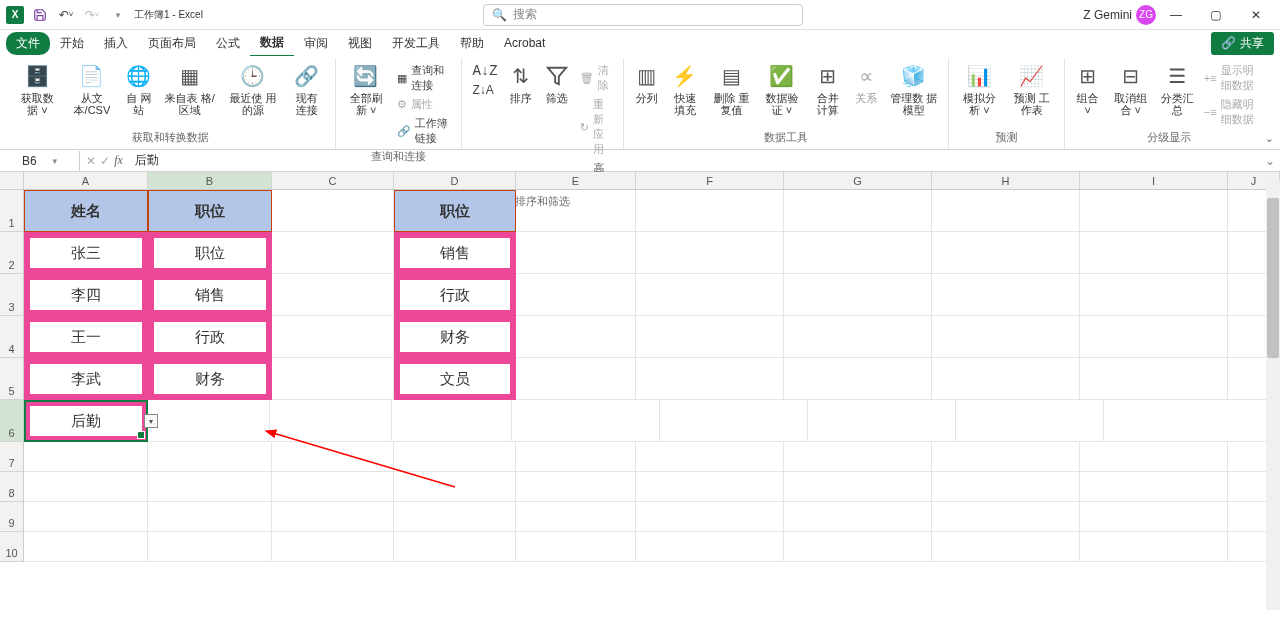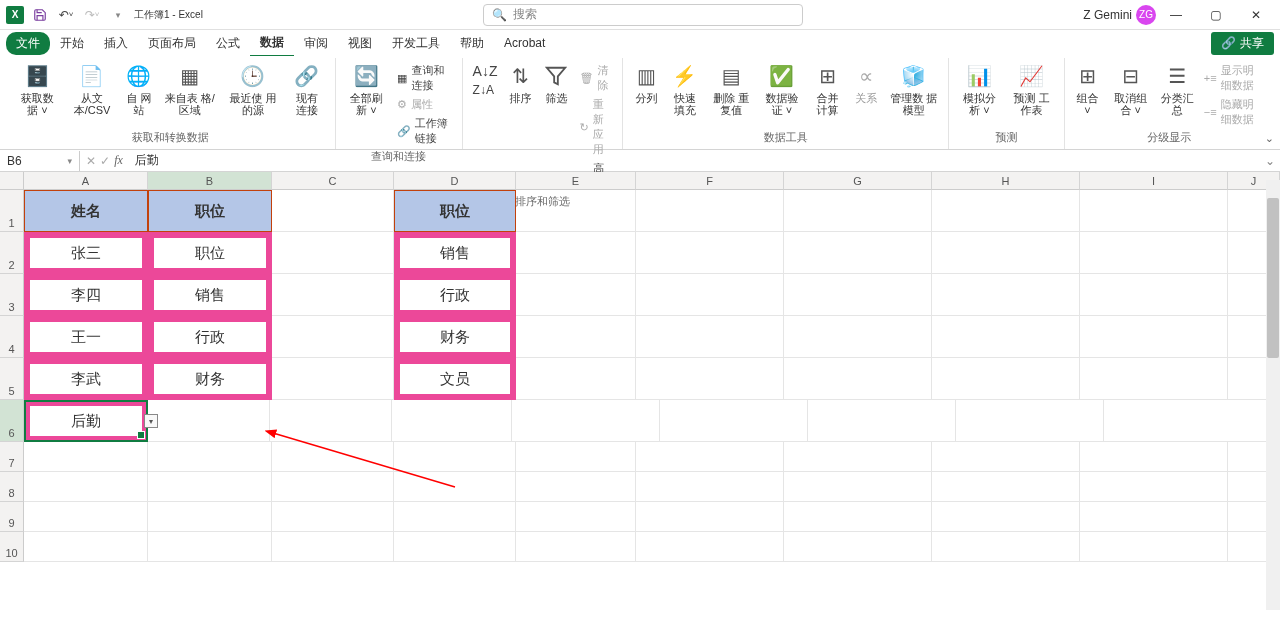--- a/index.html
+++ b/index.html
@@ -37,21 +37,21 @@
   .rbtn-big .icon.orange { color: #d97706; }
   .rbtn-big .icon.blue { color: #2563eb; }
   .rbtn-big .txt { font-size: 11px; text-align: center; line-height: 1.1; margin-top: 2px; }
   .rbtn-small { display: flex; align-items: center; gap: 4px; padding: 1px 4px; cursor: pointer; font-size: 11px; color: #444; }
   .rbtn-small.disabled { color: #aaa; }
   .rcol { display: flex; flex-direction: column; gap: 2px; padding-top:2px;}
   .ribbon-collapse { position: absolute; right: 6px; bottom: 4px; cursor: pointer; color: #666; font-size: 11px; }
 
   
   .formula-row { height: 22px; display: flex; align-items: center; border-bottom: 1px solid #d4d4d4; }
-  .name-box { width: 80px; height: 20px; border-right: 1px solid #ccc; padding: 0 7px; font-size: 12px; display: flex; align-items: center; justify-content: space-between; }
+  .name-box { width: 80px; height: 20px; border-right: 1px solid #ccc; padding: 0 22px; font-size: 12px; display: flex; align-items: center; justify-content: space-between; }
   .name-box .dd { color: #888; font-size: 9px; }
   .fx-btns { display: flex; align-items: center; gap: 4px; padding: 0 6px; color: #aaa; }
   .fx-btns span { cursor: pointer; }
   .fx-label { font-style: italic; font-family: "Times New Roman", serif; color: #666; }
   .formula-input { flex: 1; padding: 0 6px; font-size: 12px; }
   .formula-expand { width: 20px; text-align: center; color: #888; cursor: pointer; }
 
   
   .grid-wrap { position: relative; height: 454px; overflow: hidden; }
   .col-headers { display: flex; height: 18px; background: #f3f2f1; }
@@ -189,21 +189,21 @@
         <div class="rbtn-small disabled">⚙ <span>属性</span></div>
         <div class="rbtn-small">🔗 <span>工作簿链接</span></div>
       </div>
     </div>
     <div class="label">查询和连接</div>
   </div>
 
   <div class="rgroup">
     <div class="items">
       <div class="rcol">
-        <div class="rbtn-small" style="font-size:14px;">A↓Z</div>
+        <div class="rbtn-small" style="font-size:14px;font-family:Liberation Mono, monospace;">A↓Z</div>
         <div class="rbtn-small" style="font-size:12px;">Z↓A</div>
       </div>
       <div class="rbtn-big">
           <div class="icon gray">⇅</div>
           <div class="txt">排序</div>
         </div>
       <div class="rbtn-big">
           <div class="icon gray">
             <svg width="22" height="22" viewBox="0 0 24 24" fill="none" stroke="#555" stroke-width="2">
               <polygon points="22 3 2 3 10 12.5 10 19 14 21 14 12.5 22 3"></polygon>

